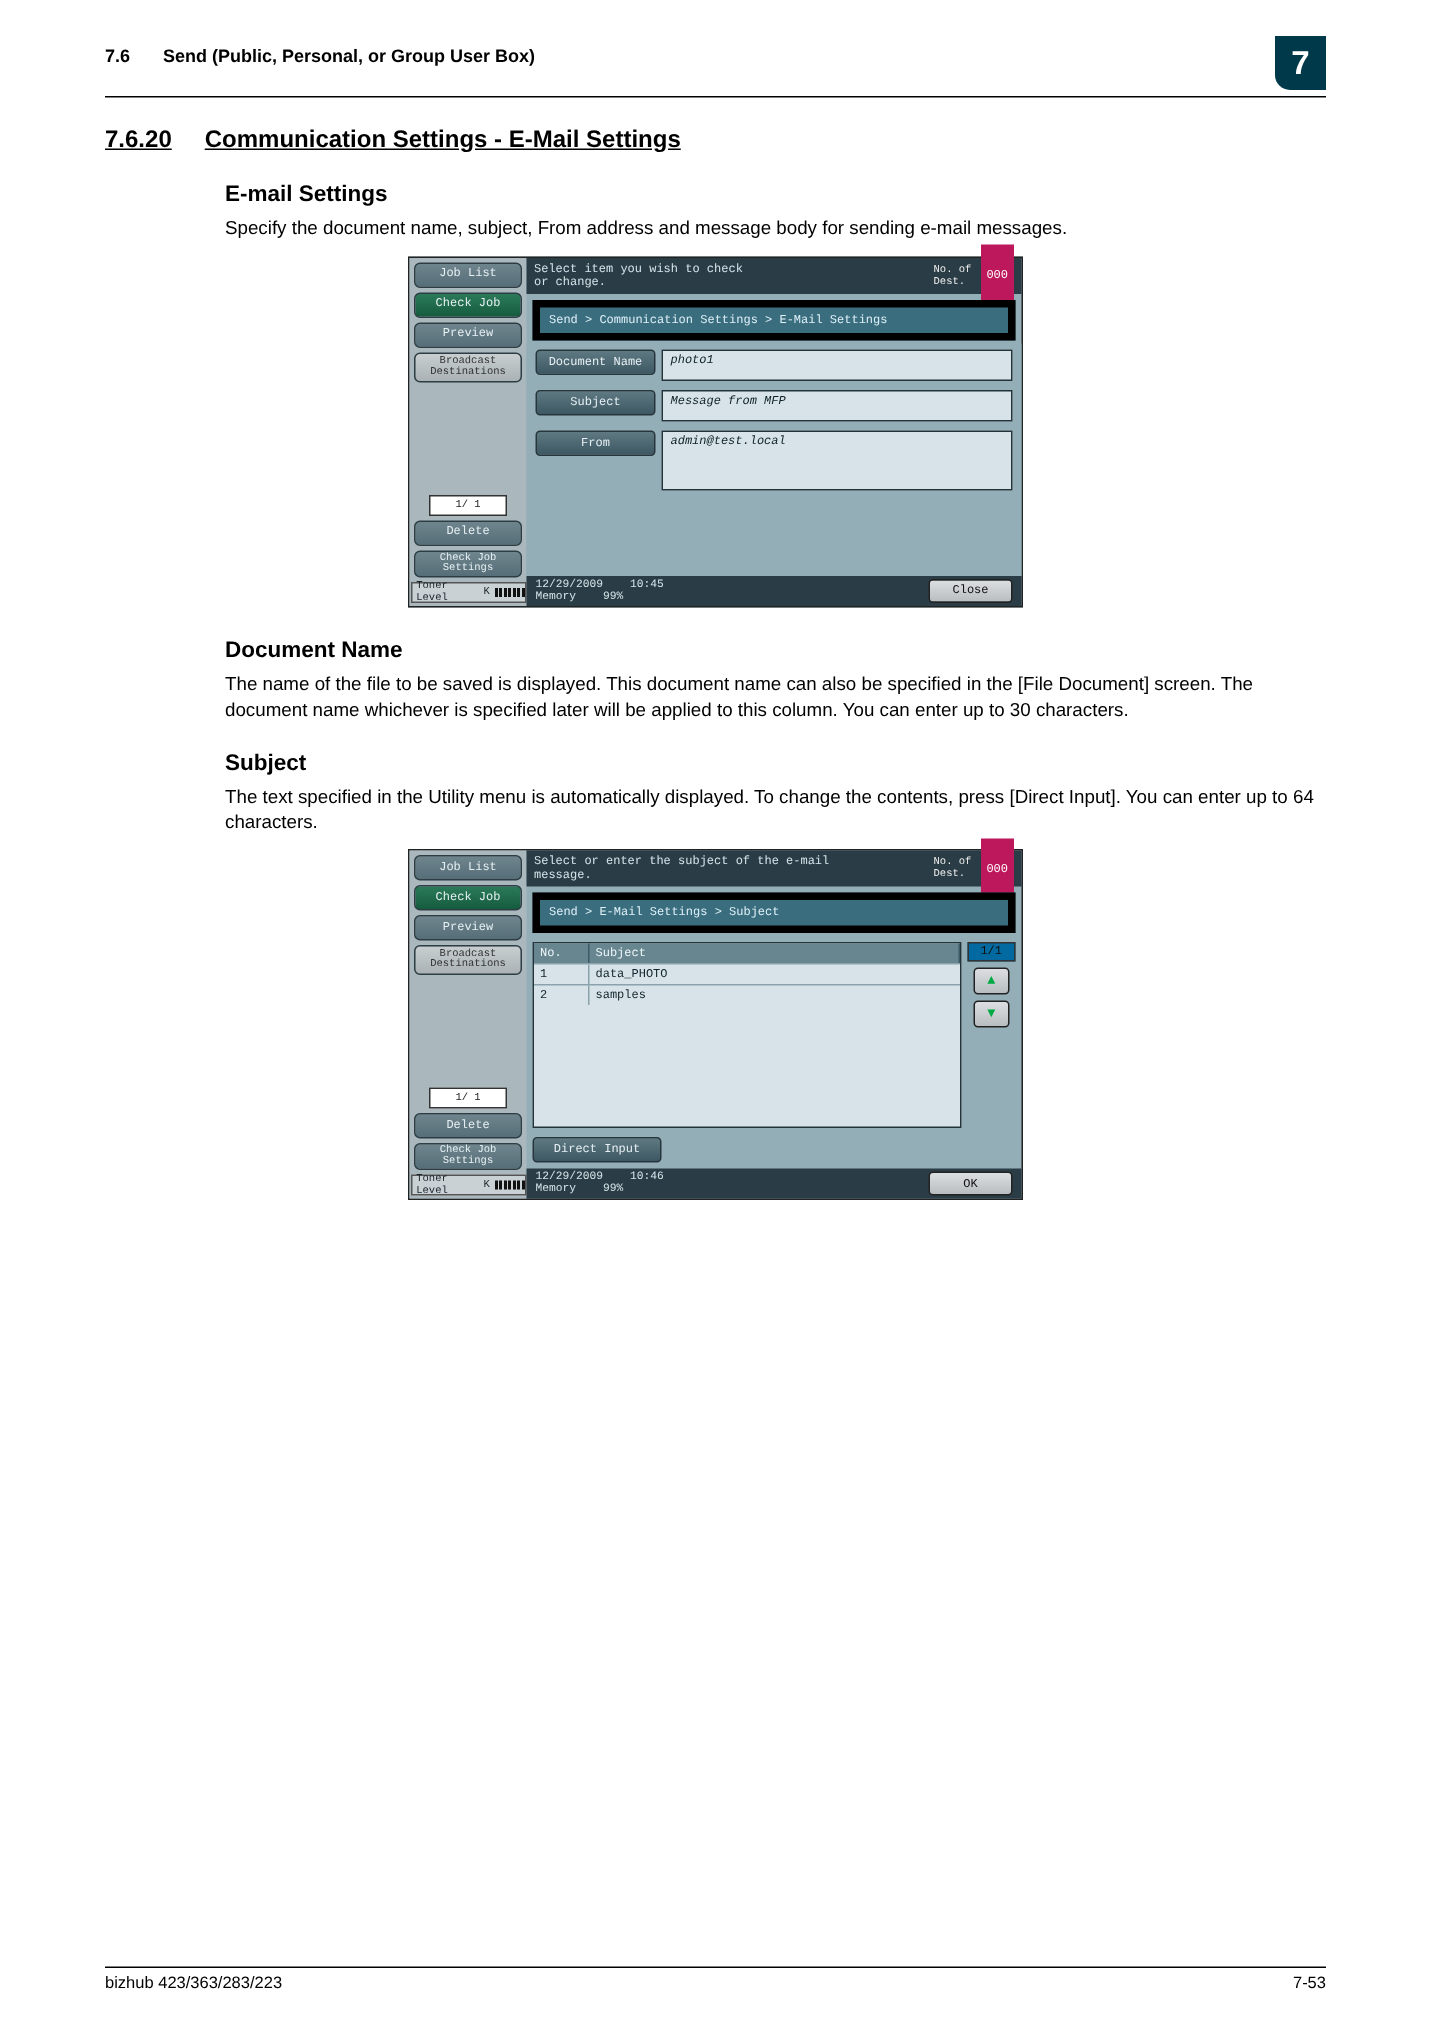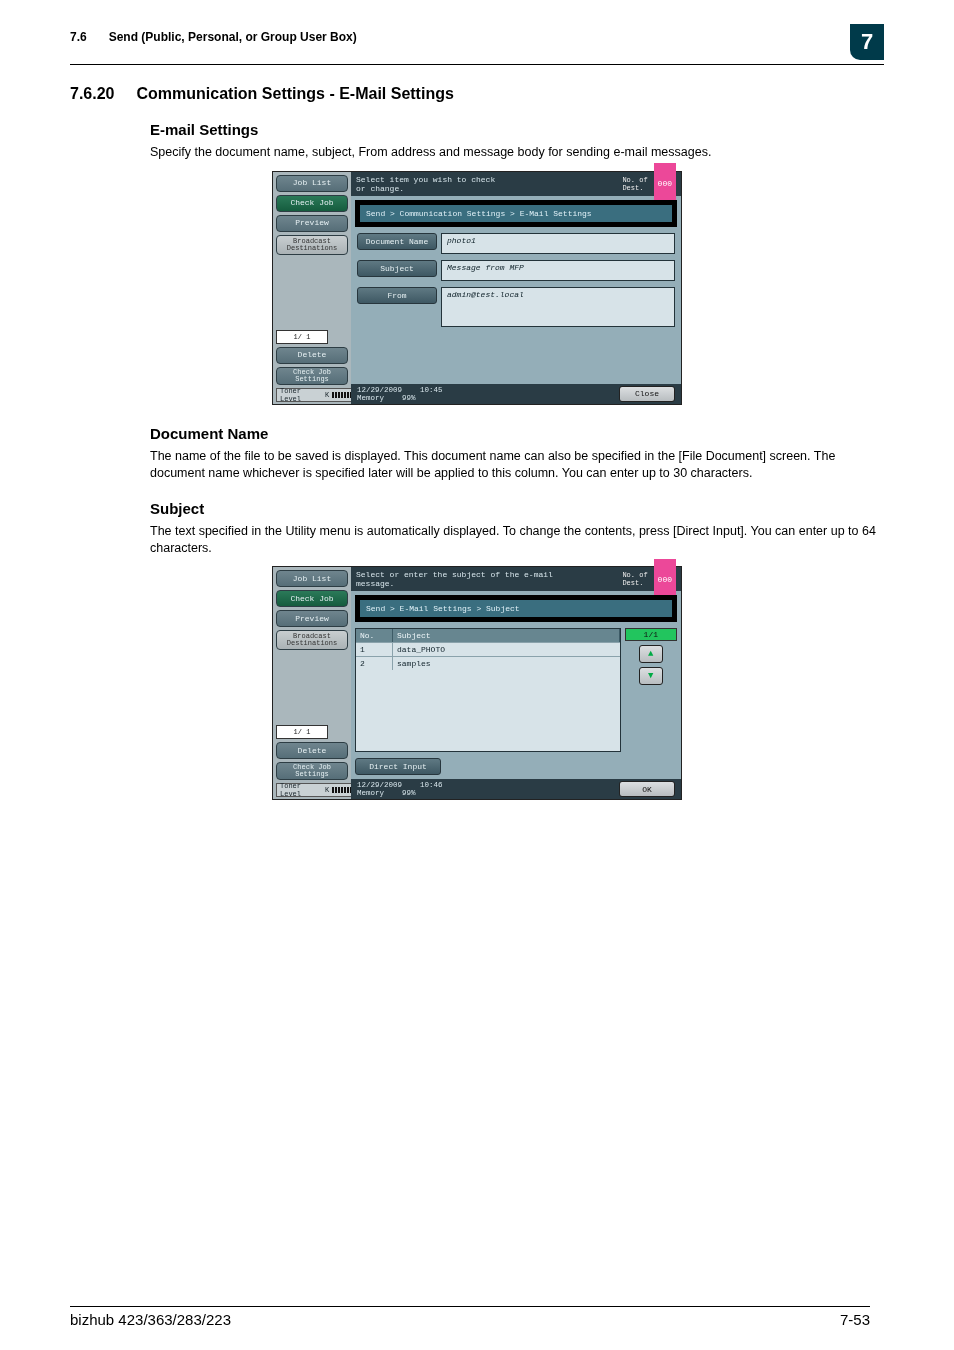--- a/index.html
+++ b/index.html
@@ -43,20 +43,21 @@
     justify-content: center;
     border-bottom-left-radius: 10px;
     margin-top: -6px;
   }
   h2.section-num {
     font-size: 16px;
     font-weight: bold;
     margin: 18px 0 14px 0;
     display: flex;
     gap: 22px;
+    text-decoration: underline;
   }
   h3.sub-head {
     font-size: 15px;
     font-weight: bold;
     margin: 18px 0 6px 80px;
   }
   p.body {
     font-size: 12.5px;
     line-height: 1.35;
     margin: 4px 0 10px 80px;
@@ -69,21 +70,21 @@
     font-family: "Courier New", monospace;
     font-size: 9px;
     color: #e6f0f3;
   }
   .ss-row { display: flex; }
   .ss-left {
     width: 78px;
     background: #aab7bc;
     display: flex;
     flex-direction: column;
-    align-items: flex-start;
+    align-items: center;
     padding: 3px 3px 2px 3px;
     gap: 3px;
     box-sizing: border-box;
   }
   .ss-btn {
     width: 70px;
     height: 15px;
     background: linear-gradient(#6f858e,#566e78);
     border: 1px solid #2d3d44;
     border-radius: 4px;
@@ -105,21 +106,21 @@
     background: #2a3c45;
     height: 24px;
     display: flex;
     align-items: center;
     justify-content: space-between;
     padding: 0 5px;
     font-size: 8px;
     color: #d6e4ea;
   }
   .ss-dest { font-size:7px; color:#eee;}
-  .ss-count { background:#ec4899; color:#fff; padding:16px 4px; font-size:8px;}
+  .ss-count { background:#be185d; color:#fff; padding:16px 4px; font-size:8px;}
   .ss-crumb {
     background: #3a6e7f;
     color: #dff0f7;
     font-size: 8px;
     padding: 4px 6px;
     border: 5px solid #000000;
     margin: 4px 4px 2px 4px;
   }
   .ss-body { flex:1; background:#94aeb8; padding: 4px 6px; display:flex; flex-direction:column; gap:6px;}
   .ss-field { display:flex; align-items:flex-start; gap:4px;}
@@ -158,35 +159,35 @@
   .ss-toner .bar { width:22px; height:6px; background:repeating-linear-gradient(90deg,#111 0 2px,#c9d1d4 2px 3px);}
   
   .ss-table { flex:1; margin:4px; background:#d7e3e8; border:1px solid #23333a;}
   .ss-thead { display:flex; background:#678690; color:#eef6f9; font-size:8px;}
   .ss-thead div { padding:2px 4px; border-right:1px solid #3d5b66;}
   .ss-thead .c1{width:28px;} .ss-thead .c2{flex:1;}
   .ss-trow { display:flex; color:#12242c; font-size:8px; border-top:1px solid #8aa2ab;}
   .ss-trow div { padding:2px 4px;}
   .ss-trow .c1{width:28px; border-right:1px solid #8aa2ab;} .ss-trow .c2{flex:1;}
   .ss-sidepage { display:flex; flex-direction:column; gap:4px; align-items:center; padding:4px 4px 0 0;}
-  .ss-sidepage .pg{ background:#22c55e; color:#111; font-size:8px; padding:1px 18px; border:1px solid #333;}
+  .ss-sidepage .pg{ background:#0369a1; color:#111; font-size:8px; padding:1px 8px; border:1px solid #333;}
   .ss-arrow { width:22px; height:16px; background:linear-gradient(#dcdfe1,#b8bdc0); border:1px solid #222; border-radius:3px; display:flex; align-items:center; justify-content:center; color:#0a4; font-size:9px;}
   .ss-wrapcols { display:flex;}
   .ss-direct {
     width:84px; height:15px; margin:2px 0 4px 4px;
     background: linear-gradient(#5f7983,#3e5863);
     border:1px solid #27363d; border-radius:3px;
     display:flex; align-items:center; justify-content:center;
     font-size:8px; color:#e6f0f3;
   }
   .footer {
-    position:absolute; bottom:22px; left:70px; right:84px;
+    position:absolute; bottom:22px; left:70px; right:70px;
     border-top:1px solid #000;
     display:flex; justify-content:space-between;
-    font-size:15px; padding-top:4px;
+    font-size:11px; padding-top:4px;
   }
 </style>
 </head>
 <body>
 
 <div class="page">
   <div class="running-head">
     <div class="left">
       <span>7.6</span>
       <span>Send (Public, Personal, or Group User Box)</span>

